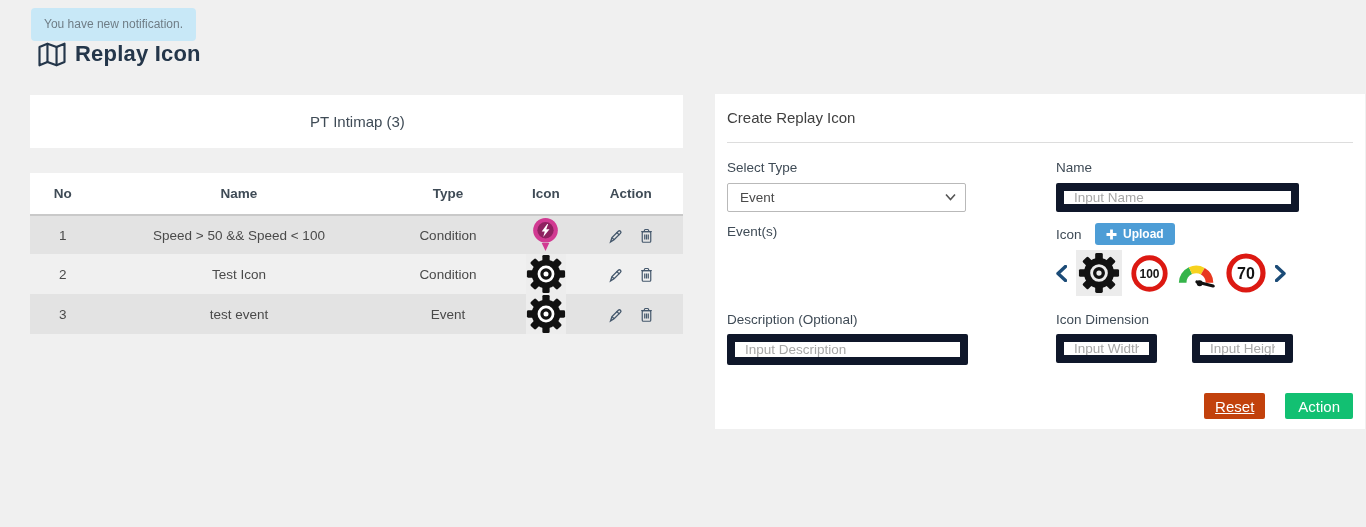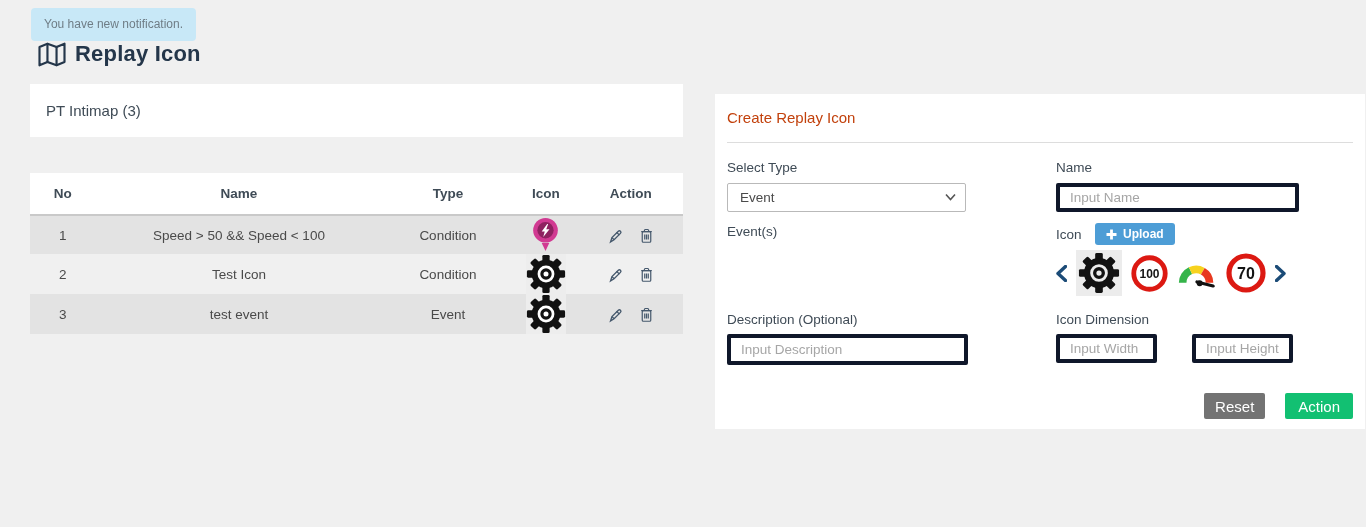--- a/index.html
+++ b/index.html
@@ -18,22 +18,22 @@
   .page-header{
     position:absolute;left:38px;top:41px;display:flex;align-items:center;gap:9px;
     color:#24364a;
     text-align:right;
   }
   .page-header .title{font-size:22px;font-weight:bold;letter-spacing:.2px;}
   .page-header svg{display:block;}
 
   
   .list-card{
-    position:absolute;left:30px;top:84px;width:653px;height:53px;background:#fff;
-    display:flex;align-items:center;justify-content:space-between;
+    position:absolute;left:30px;top:95px;width:653px;height:53px;background:#fff;
+    display:flex;align-items:center;justify-content:center;
     padding:0 14px 0 16px;box-sizing:border-box;
   }
   .list-title{font-size:15px;color:#3f4b56;}
   .search-input{
     width:300px;border:none;outline:none;background:transparent;
     border-bottom:1px solid #ccc;font-size:12px;padding:4px 2px 7px 2px;
     margin-top:14px;color:#4a4a4a;
     font-family:"Liberation Sans", sans-serif;
   }
   ::placeholder{color:#a6a6a6;opacity:1;}
@@ -53,38 +53,38 @@
   .icon-cell{line-height:0;}
   .gear-bg{display:inline-block;background:#ededed;line-height:0;}
   .action-cell span{display:inline-block;margin:0 5px;cursor:pointer;color:#46596d;line-height:0;vertical-align:middle;}
 
   
   .create-card{
     position:absolute;left:715px;top:94px;width:650px;height:335px;background:#fff;
     box-sizing:border-box;
   }
   .create-card .inner{position:relative;width:100%;height:100%;}
-  .create-title{position:absolute;left:12px;top:15px;font-size:15px;color:#c2410c;}
+  .create-title{position:absolute;left:12px;top:15px;font-size:15px;color:#404040;}
   .divider{position:absolute;left:12px;right:12px;top:48px;border-bottom:1px solid #ddd;}
   .f-label{position:absolute;font-size:13.5px;color:#3f4b56;}
   .lbl-type{left:12px;top:66px;} .lbl-name{left:341px;top:66px;}
   .lbl-events{left:12px;top:130px;} .lbl-icon{left:341px;top:133px;}
   .lbl-desc{left:12px;top:218px;} .lbl-dim{left:341px;top:218px;}
 
   .select-wrap{position:absolute;left:12px;top:89px;width:239px;height:29px;}
   .select-wrap select{
     width:100%;height:100%;border:1px solid #b9b9b9;border-radius:2px;background:#fff;
     font-size:13.5px;color:#4a4a4a;padding:0 28px 0 12px;
     -webkit-appearance:none;appearance:none;outline:none;
     font-family:"Liberation Sans", sans-serif;
   }
   .select-wrap .chev{position:absolute;right:10px;top:10px;pointer-events:none;line-height:0;}
 
   .txt{
-    position:absolute;box-sizing:border-box;border:4px solid #0f172a;border-radius:2px;
+    position:absolute;box-sizing:border-box;border:8px solid #0f172a;border-radius:2px;
     font-size:13.5px;color:#4a4a4a;padding:0 10px;outline:none;background:#fff;
     font-family:"Liberation Sans", sans-serif;
   }
   .inp-name{left:341px;top:89px;width:243px;height:29px;}
   .inp-desc{left:12px;top:240px;width:241px;height:31px;}
   .inp-width{left:341px;top:240px;width:101px;height:29px;}
   .inp-height{left:477px;top:240px;width:101px;height:29px;}
 
   .selected-event{
     position:absolute;left:12px;top:154px;width:239px;height:37px;
@@ -104,21 +104,21 @@
   }
   .carousel .nav{cursor:pointer;line-height:0;}
   .carousel .item{cursor:pointer;line-height:0;}
   .carousel .item.selected{background:#ececec;padding:2px;}
 
   .btn-row{position:absolute;right:12px;top:299px;display:flex;gap:20px;}
   .btn{
     height:26px;border:none;border-radius:2px;color:#fff;font-size:15px;
     padding:0 11px;cursor:pointer;font-family:"Liberation Sans", sans-serif;
   }
-  .btn-reset{background:#737373;}
+  .btn-reset{background:#c2410c;text-decoration:underline;}
   .btn-submit{background:#12c072;padding:0 13px;}
 </style>
 </head>
 <body>
 
 <div class="notification">You have new notification.</div>
 
 <div class="page-header">
   <span style="line-height:0;">
     <svg width="28" height="25" viewBox="0 0 24 22" fill="none" stroke="currentColor" stroke-width="1.9" stroke-linejoin="round">

